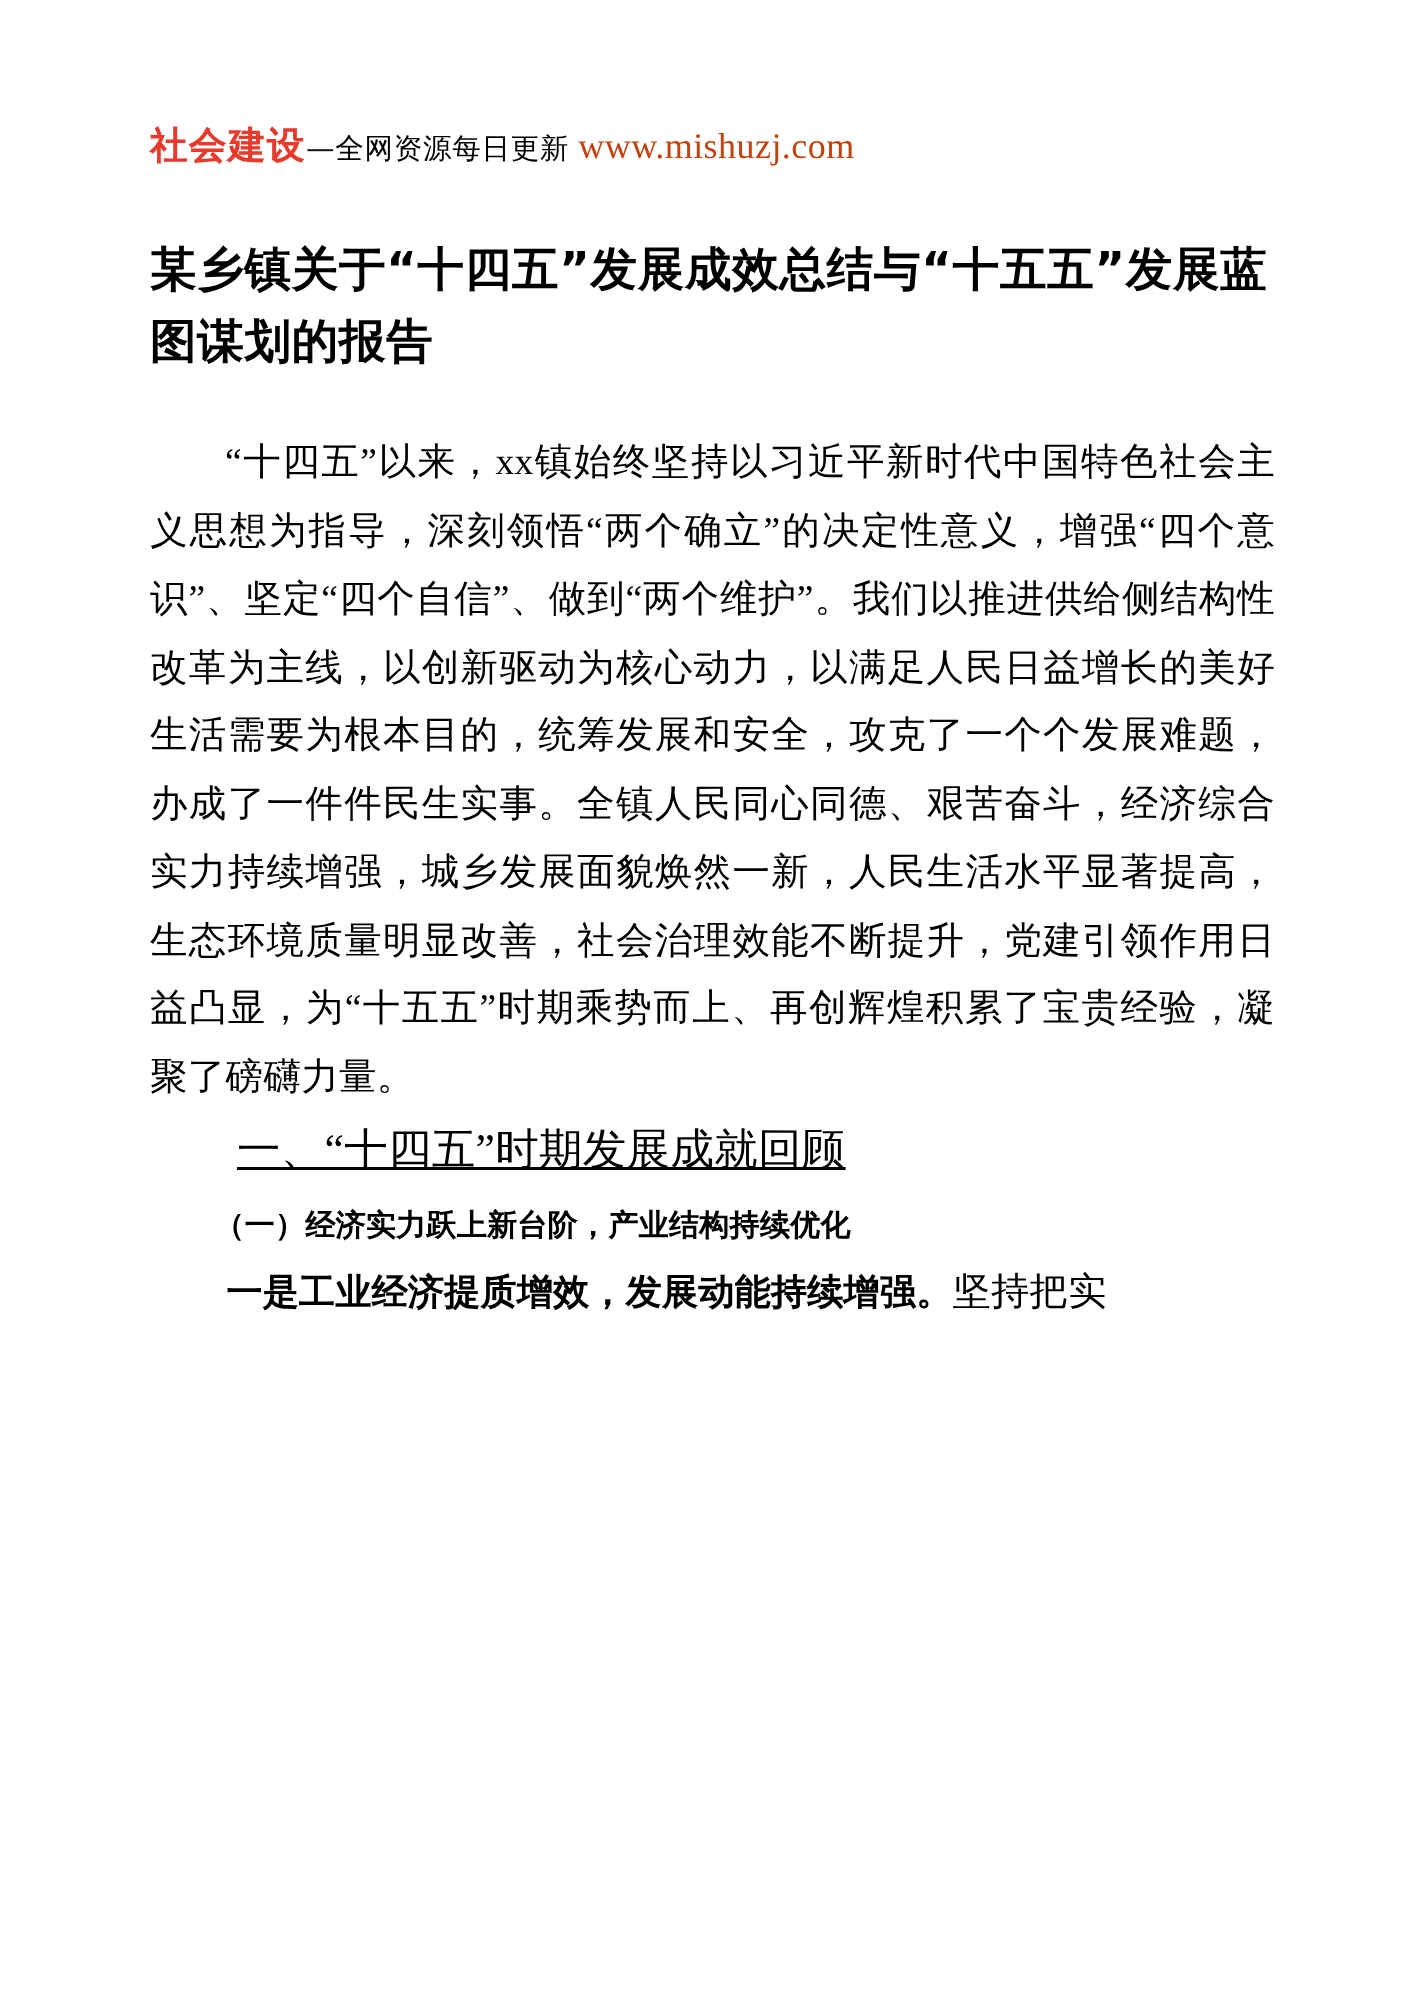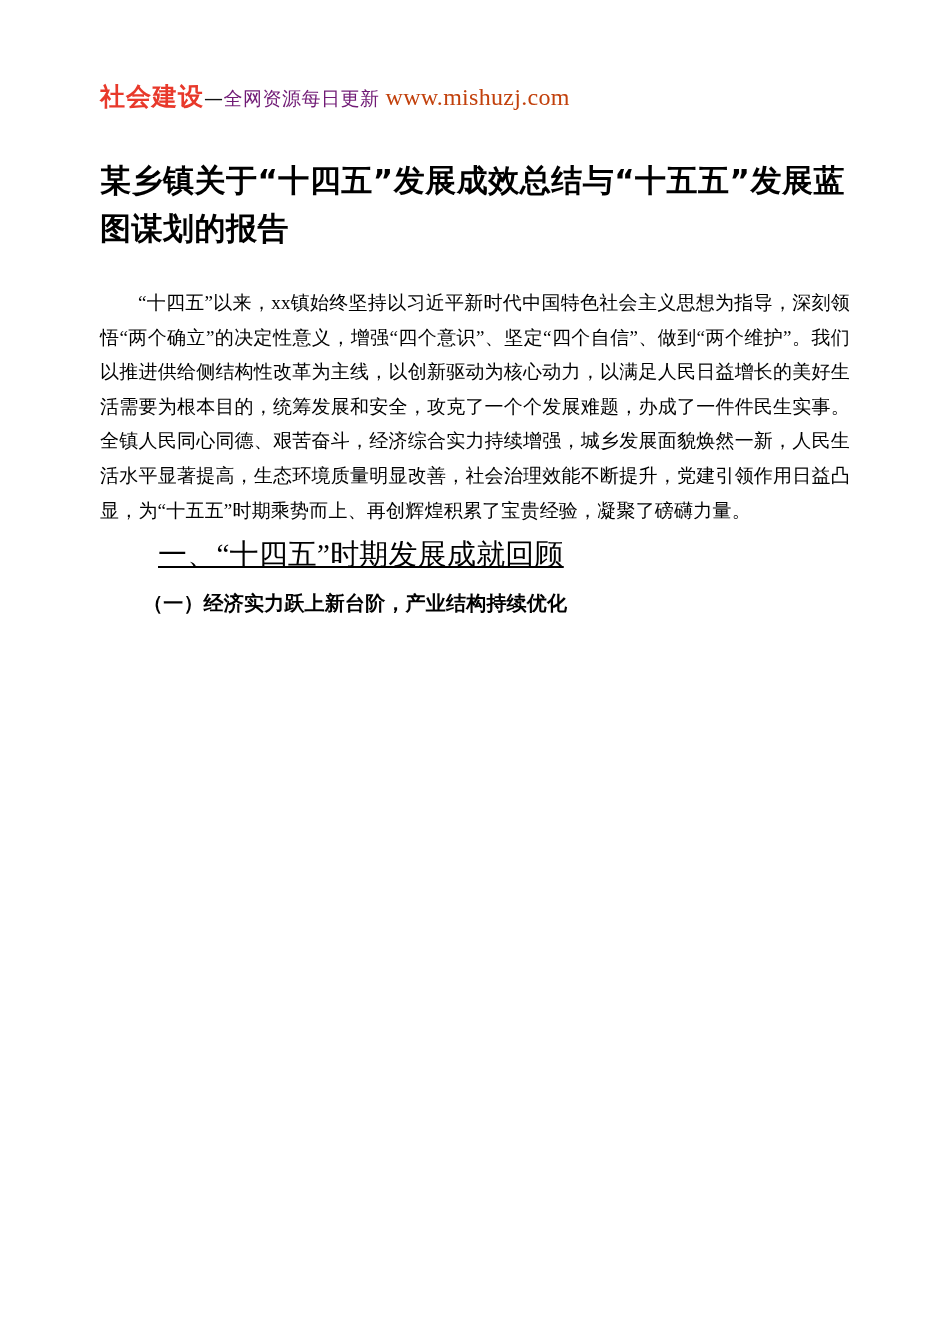--- a/index.html
+++ b/index.html
@@ -38,21 +38,21 @@
   }
   .wm-sep {
     font-family: "DejaVu Sans", sans-serif;
     font-size: 19px;
     color: #111111;
     letter-spacing: 0.5px;
   }
   .wm-tag {
     font-family: Liberation Mono, monospace;
     font-size: 19px;
-    color: #701a75;
+    color: #000000;
     letter-spacing: 0.5px;
   }
   .wm-url {
     font-family: "Liberation Serif", serif;
     font-size: 24px;
     color: #c2410c;
     letter-spacing: 0.3px;
     margin-left: 6px;
   }
   
@@ -65,21 +65,21 @@
     text-align: left;
     letter-spacing: 0.5px;
     color: #000;
   }
   
   .body-text {
     margin-top: 34px;
   }
   p.para {
     margin: 0;
-    font-size: 19px;
+    font-size: 25px;
     line-height: 1.82;
     text-align: justify;
     text-justify: inter-ideograph;
     text-indent: 2em;
     letter-spacing: 0.2px;
   }
   p.heading1 {
     margin: 0;
     font-size: 29px;
     line-height: 1.82;
@@ -124,16 +124,17 @@
 
   <div class="body-text">
 
     <p class="para">“十四五”以来，xx镇始终坚持以习近平新时代中国特色社会主义思想为指导，深刻领悟“两个确立”的决定性意义，增强“四个意识”、坚定“四个自信”、做到“两个维护”。我们以推进供给侧结构性改革为主线，以创新驱动为核心动力，以满足人民日益增长的美好生活需要为根本目的，统筹发展和安全，攻克了一个个发展难题，办成了一件件民生实事。全镇人民同心同德、艰苦奋斗，经济综合实力持续增强，城乡发展面貌焕然一新，人民生活水平显著提高，生态环境质量明显改善，社会治理效能不断提升，党建引领作用日益凸显，为“十五五”时期乘势而上、再创辉煌积累了宝贵经验，凝聚了磅礴力量。</p>
 
     <p class="heading1">一、“十四五”时期发展成就回顾</p>
 
 
     <p class="heading2">（一）经济实力跃上新台阶，产业结构持续优化</p>
 
+    <p class="mixed"><span class="lead">一是工业经济提质增效，发展动能持续增强。</span><span>坚持把实</span></p>
 
   </div>
 
 </div>
 
 </body></html>

